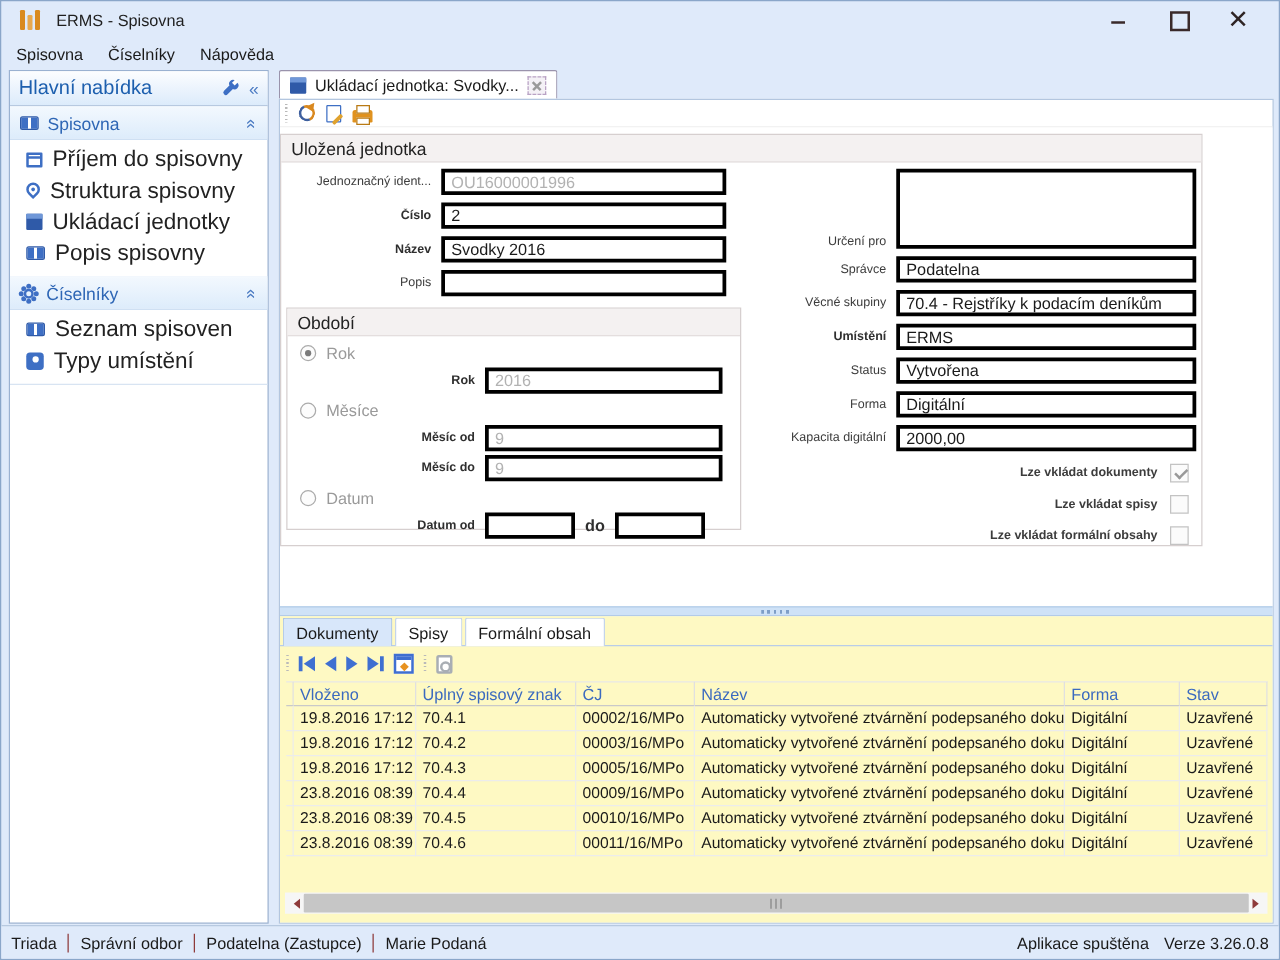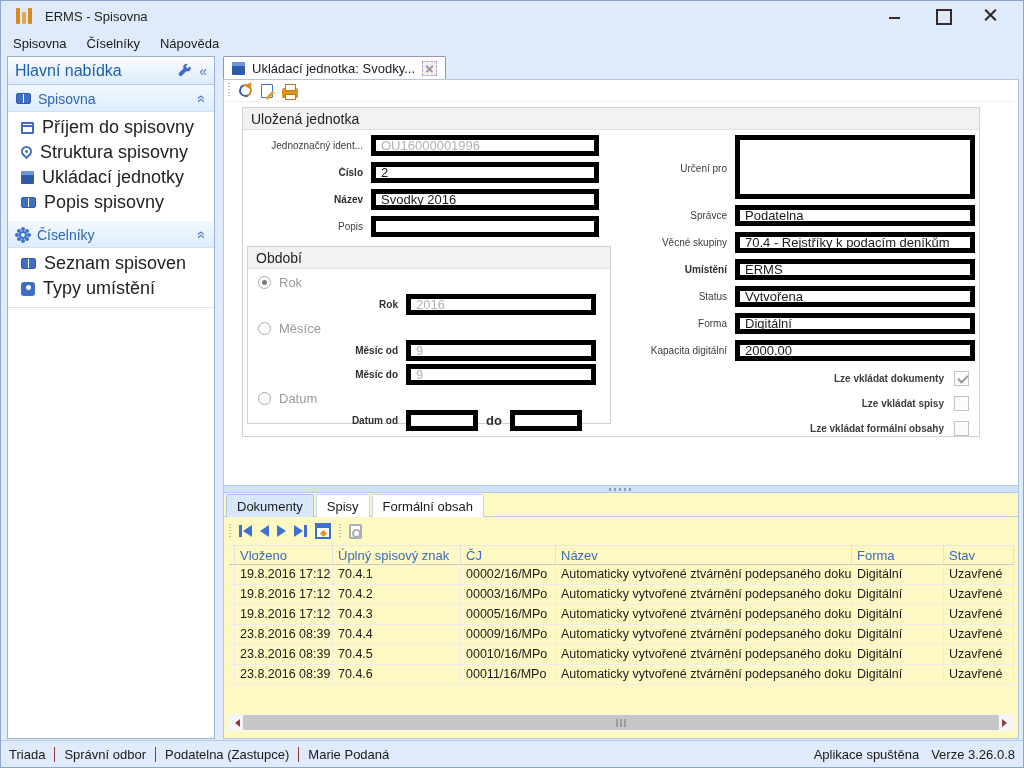--- a/index.html
+++ b/index.html
@@ -85,38 +85,38 @@
   .icon-edit { width:12px; height:14px; background:#fff; border:1.5px solid #3e6fc4; border-radius:1px; position:relative; }
   .icon-edit::after { content:""; position:absolute; right:-3px; bottom:0; width:10px; height:3px; background:#e0a22e;
                       border-radius:1px; transform:rotate(-45deg); }
   .icon-print { width:16px; height:10px; background:#e0921f; border-radius:2px 2px 1px 1px; position:relative; margin-top:4px; }
   .icon-print::before { content:""; position:absolute; left:3px; top:-4px; width:9px; height:5px; background:#fff; border:1px solid #b97a14; }
   .icon-print::after { content:""; position:absolute; left:3px; bottom:-2px; width:9px; height:4px; background:#fff; border:1px solid #b97a14; }
 
   
   .form-area { position:absolute; top:22px; left:0; right:0; height:383px; background:#fff; }
   .groupbox { position:absolute; border:1px solid #d6cfcf; background:#fff; }
-  .gb-unit { left:18px; top:5px; width:738px; height:330px; }
+  .gb-unit { left:0; top:5px; width:738px; height:330px; }
   .gb-title { height:22px; background:#f4f1f1; border-bottom:1px solid #e4dede; display:flex; align-items:center;
               padding:0 8px; font-size:14px; color:#222; }
   .gb-period { left:4px; top:138px; width:364px; height:178px; }
 
   .frow { display:flex; align-items:center; margin-bottom:6px; }
   .flabel { text-align:right; padding-right:8px; color:#3c3c3c; white-space:nowrap; overflow:hidden; font-size:10px; }
   .flabel.req { font-weight:bold; color:#2f2f2f; }
-  .fld { height:21px; border:5px solid #000000; padding:0 5px; font:inherit; font-size:13px; color:#1a1a1a; background:#fff; }
+  .fld { height:21px; border:3px solid #000000; padding:0 5px; font:inherit; font-size:13px; color:#1a1a1a; background:#fff; }
   .fld.dim { color:#b2b2b2; }
   .left-col { position:absolute; left:6px; top:27px; }
   .left-col .flabel { width:122px; }
   .left-col .fld { width:228px; }
   .right-col { position:absolute; left:380px; top:27px; width:352px; }
   .right-col .flabel { width:112px; }
   .right-col .fld { width:240px; }
   .ta { height:64px; resize:none; padding-top:2px; }
-  .ta-row { align-items:center; }
+  .ta-row { align-items:flex-end; }
   .ta-row .flabel { padding-top:3px; }
 
   .cb-row { display:flex; align-items:center; justify-content:flex-end; margin-bottom:10px; padding-right:6px; }
   .cb-row .flabel { width:auto;font-weight:bold; }
   .cb { width:15px; height:15px; border:1px solid #c3c3c3; background:#fbfbfb; position:relative; flex:none; }
   .cb.checked::after { content:""; position:absolute; left:2.5px; top:3px; width:8px; height:4px;
                        border-left:2px solid #999; border-bottom:2px solid #999; transform:rotate(-45deg); }
 
   .radio-row { display:flex; align-items:center; gap:8px; margin:6px 0 4px 10px; }
   .radio { width:13px; height:13px; border:1px solid #ababab; border-radius:50%; background:#fcfcfc; position:relative; flex:none; }

